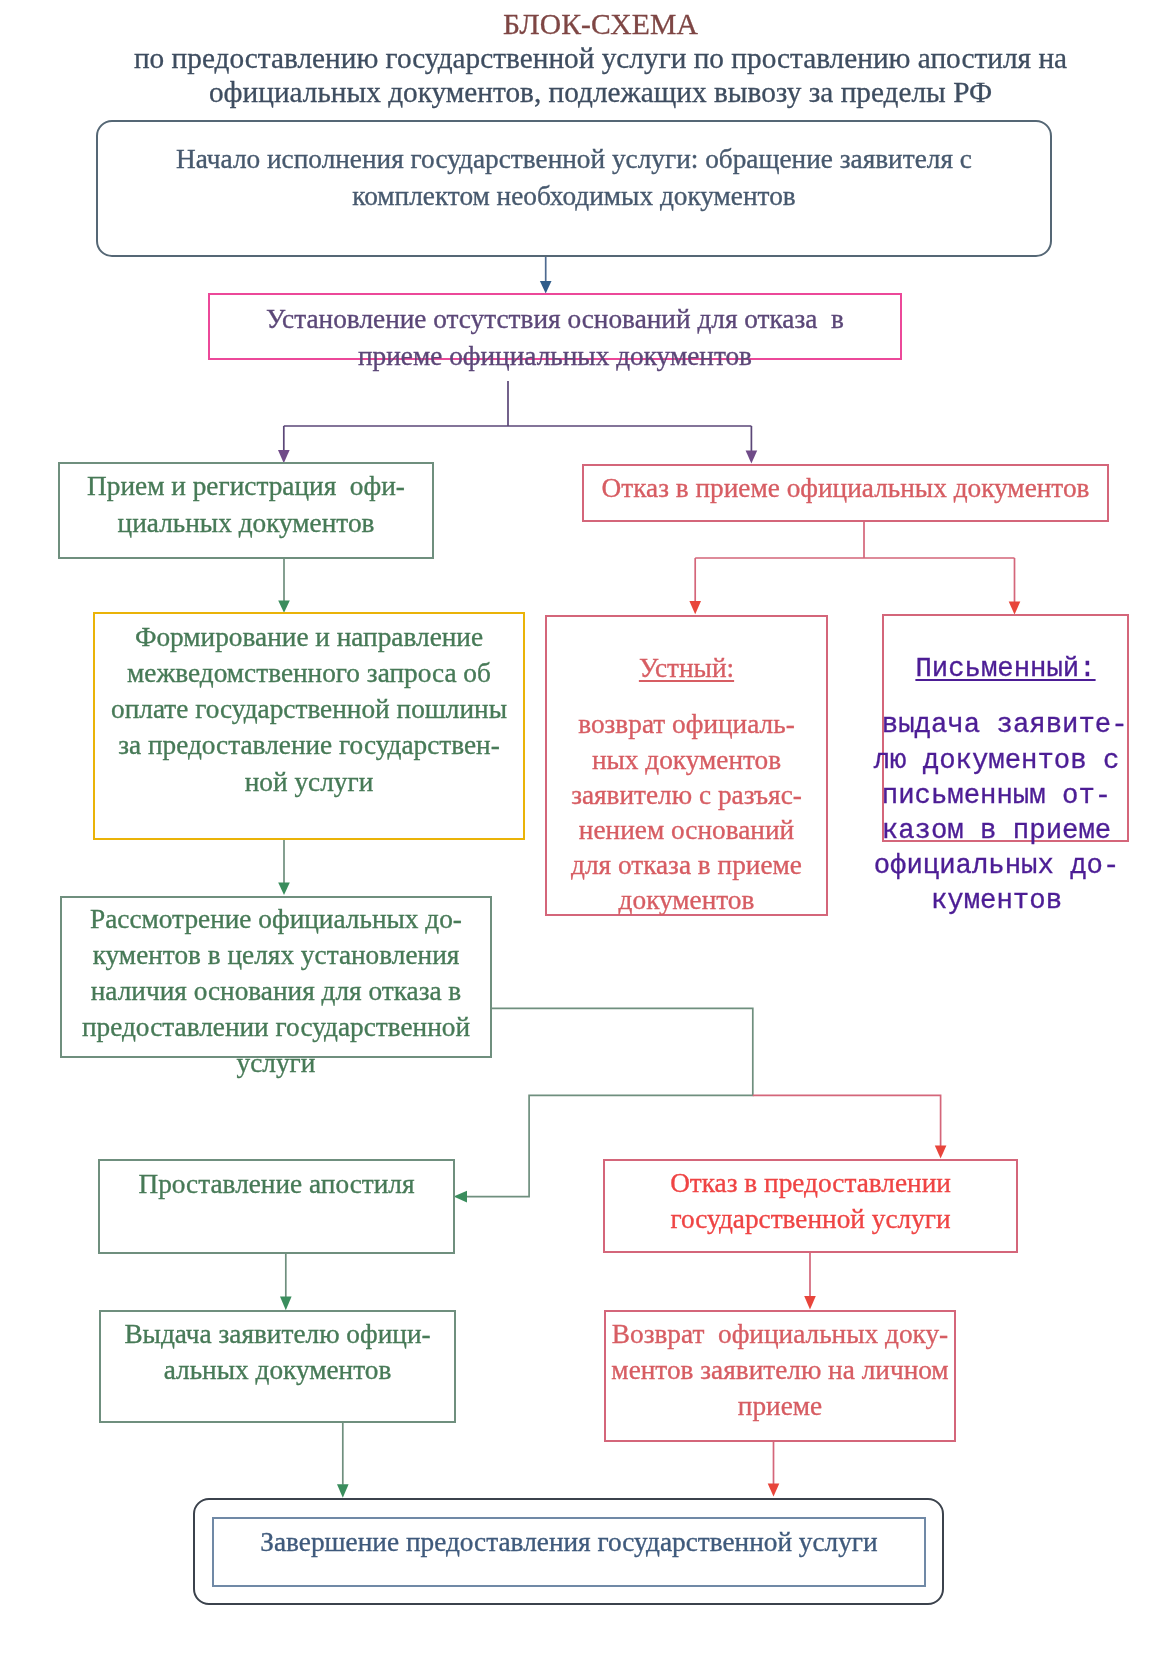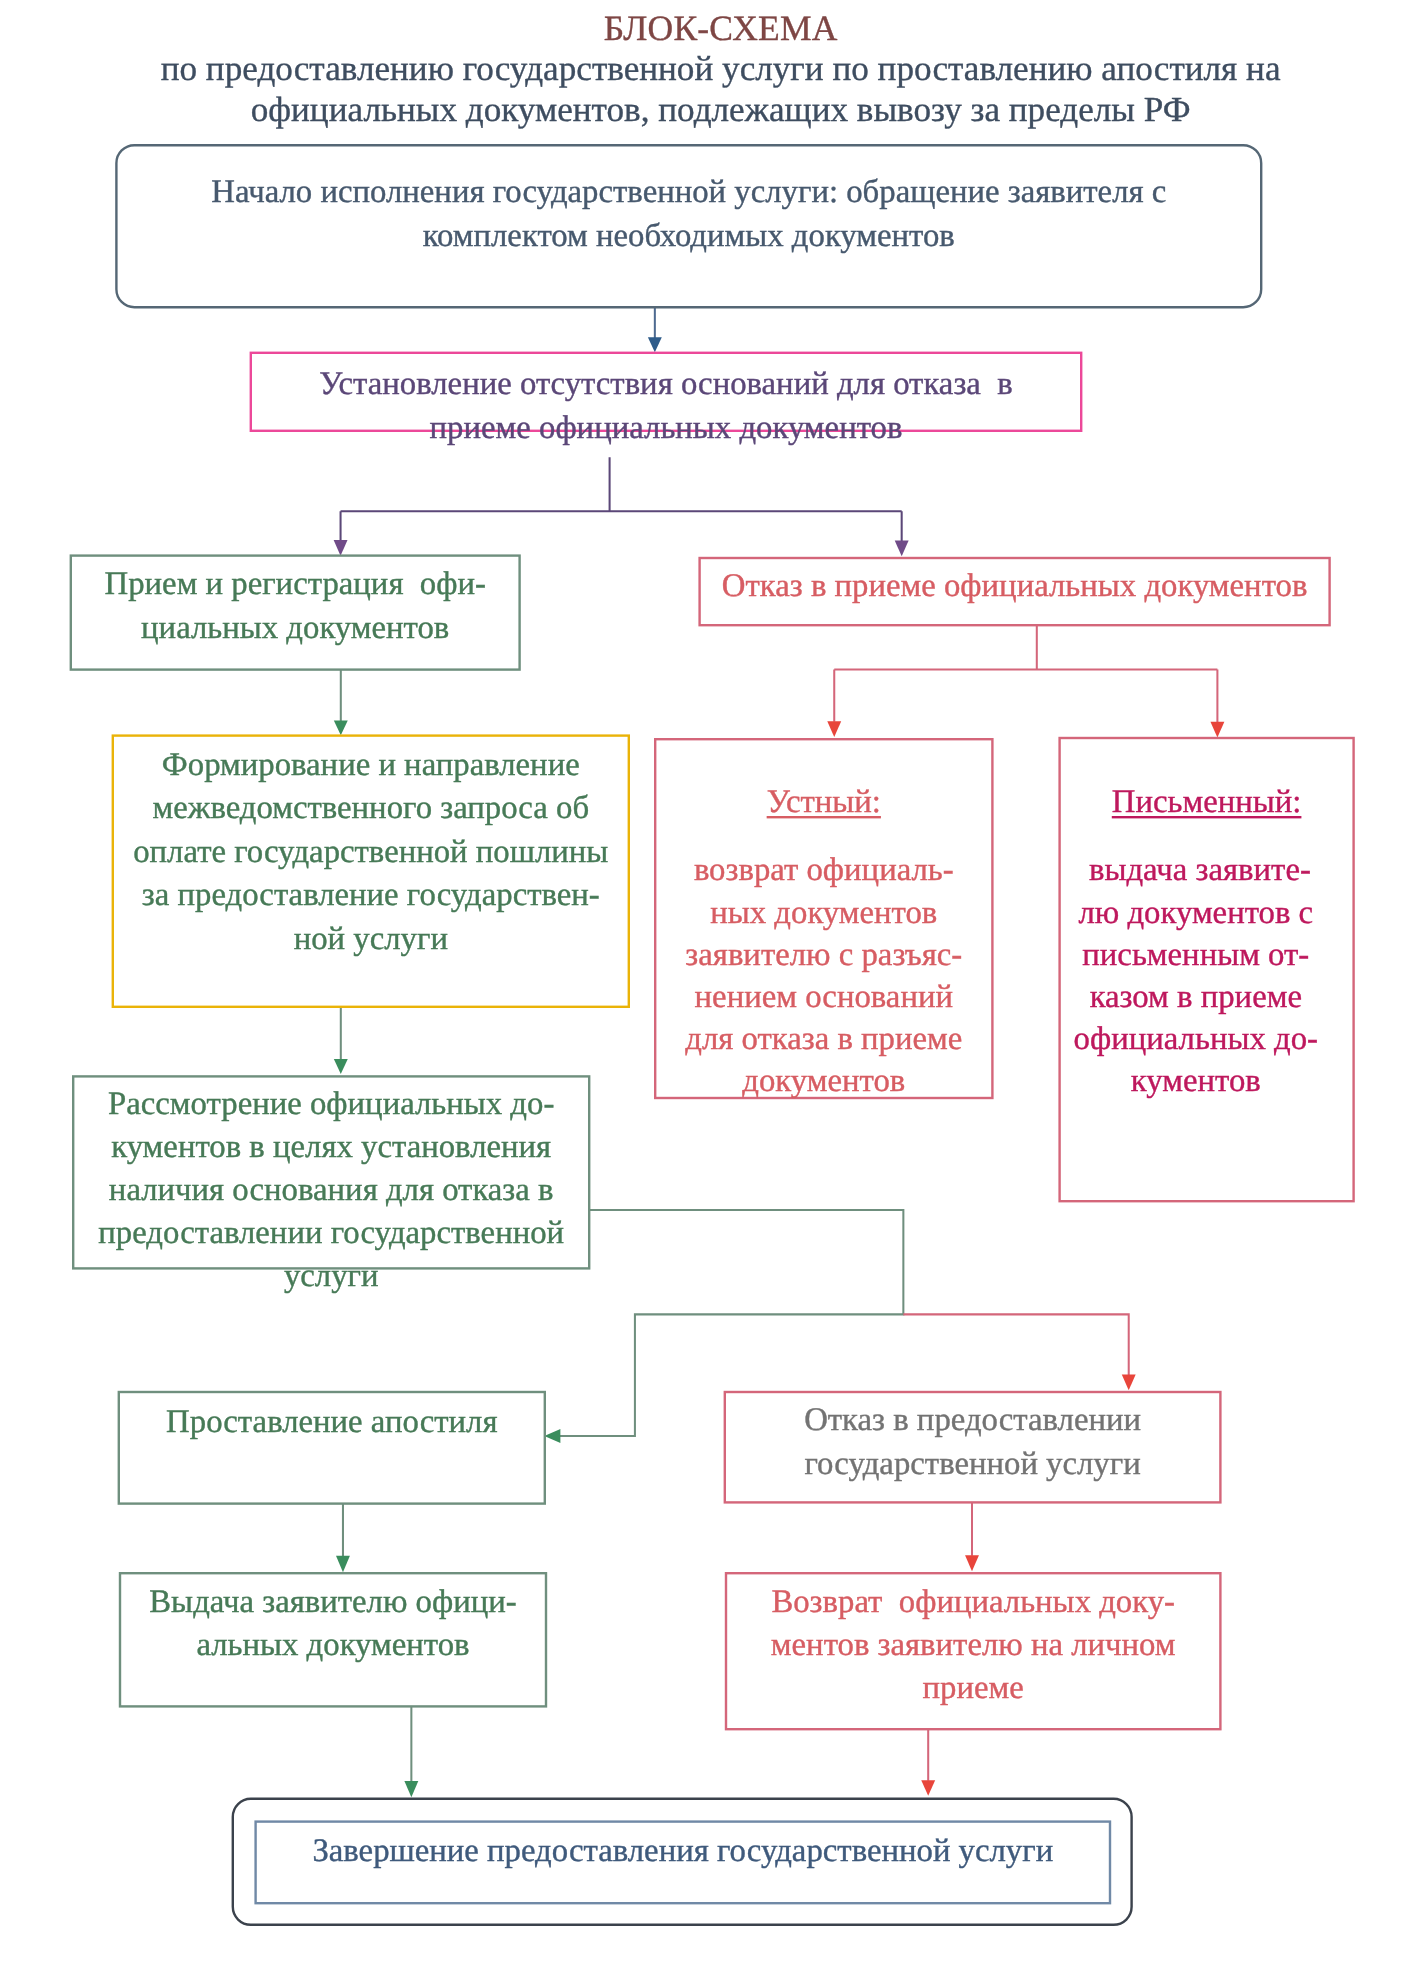--- a/index.html
+++ b/index.html
@@ -24,33 +24,33 @@
   #node-check{left:208px;top:293px;width:694px;height:67px;border:2px solid #ec4899;
               color:#5b4778;line-height:36.8px;padding-top:6px;}
   #node-accept{left:58px;top:462px;width:376px;height:97px;border:2px solid #6f8f7e;
               color:#477a57;line-height:36.5px;padding-top:4.0px;}
   #node-refuse-accept{left:582px;top:464px;width:527px;height:58px;border:2px solid #d4667a;
               color:#d75d63;padding-top:3.8px;}
   #node-request{left:58px;top:612px;width:432px;height:228px;border:2px solid #eab308;
               color:#477a57;line-height:36.3px;padding-top:4.5px;margin-left:35px;}
   #node-oral{left:545px;top:615px;width:283px;height:301px;border:2px solid #d4667a;
               color:#d75d63;line-height:35.1px;padding-top:5.4px;}
-  #node-written{left:882px;top:614px;width:247px;height:388px;border:2px solid #d4667a;
-              color:#be185d;line-height:35.1px;padding-top:6.4px;}
+  #node-written{left:882px;top:614px;width:247px;height:228px;border:2px solid #d4667a;
+              color:#4c1d95;line-height:35.1px;padding-top:6.4px;font-family:Liberation Mono, monospace;}
   #node-written .ln:not(.hdr){position:relative;right:9px;}
   .hdr{text-decoration:underline;text-underline-offset:3px;text-decoration-thickness:1.6px;margin-bottom:21px;margin-top:29px;}
   #node-review{left:60px;top:896px;width:432px;height:162px;border:2px solid #6f8f7e;
               color:#477a57;line-height:36.1px;padding-top:3.0px;}
   #node-apostille{left:98px;top:1159px;width:357px;height:95px;border:2px solid #6f8f7e;
               color:#477a57;padding-top:4.6px;}
   #node-refuse-service{left:603px;top:1159px;width:415px;height:94px;border:2px solid #d4667a;
-              color:#737373;padding-top:3.9px;}
+              color:#ef4444;padding-top:3.9px;}
   #node-issue{left:99px;top:1310px;width:357px;height:113px;border:2px solid #6f8f7e;
               color:#477a57;padding-top:3.8px;}
-  #node-return{left:604px;top:1310px;width:414px;height:132px;border:2px solid #d4667a;
+  #node-return{left:604px;top:1310px;width:352px;height:132px;border:2px solid #d4667a;
               color:#d75d63;padding-top:3.8px;}
   #node-finish-outer{left:193px;top:1498px;width:751px;height:107px;border:2px solid #3b424c;
               border-radius:16px;}
   #node-finish{left:212px;top:1517px;width:714px;height:70px;border:2px solid #7089a6;
               color:#3f5a7c;padding-top:4.9px;}
 </style>
 </head>
 <body>
 
 <div id="stage">

